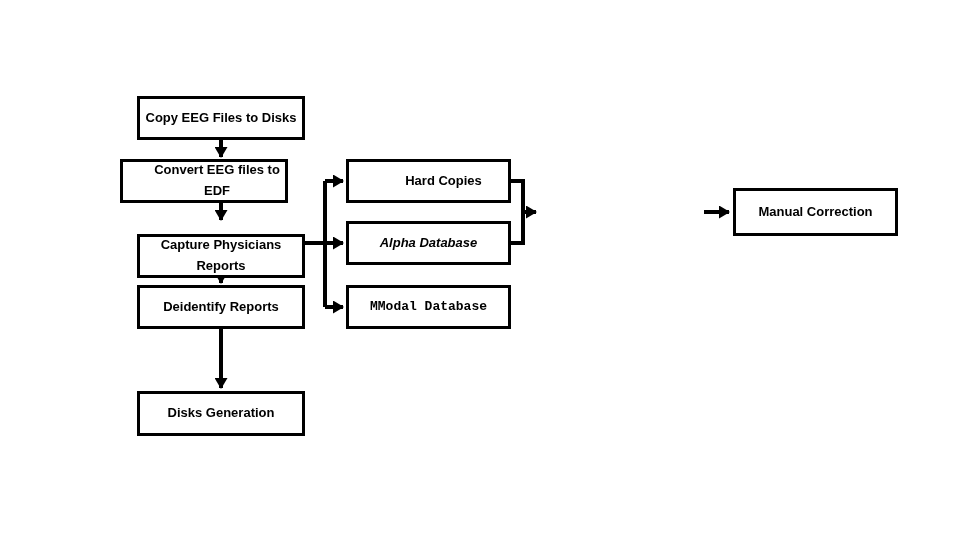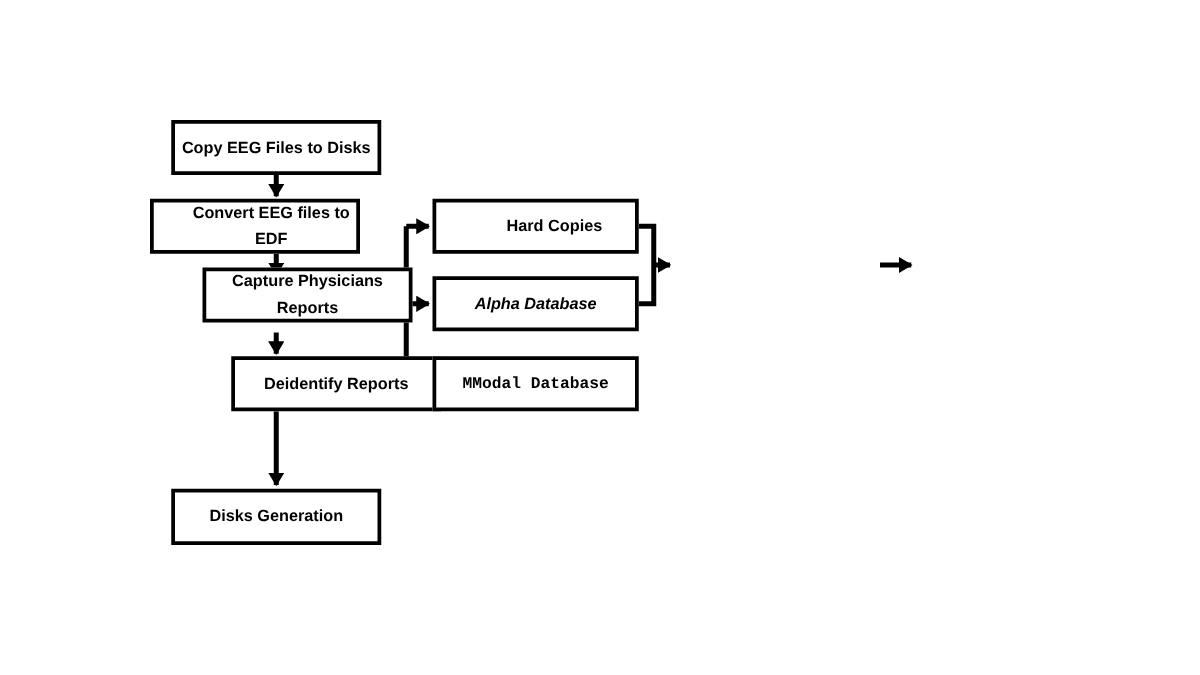--- a/index.html
+++ b/index.html
@@ -33,22 +33,22 @@
     line-height: 1.6;
     display: flex;
     align-items: center;
     justify-content: center;
     text-align: center;
     padding: 0 2px;
   }
   
   .n-copy       { left:137px; top: 96px; width:168px; height:44px; }
   .n-convert    { left:120px; top:159px; width:168px; height:44px;padding-left:28px; }
-  .n-capture    { left:137px; top:214px; width:168px; height:44px;margin-left:25px; }
-  .n-deidentify { left:137px; top:285px; width:168px; height:44px;margin-left:48px; }
+  .n-capture    { left:137px; top:234px; width:168px; height:44px; }
+  .n-deidentify { left:137px; top:285px; width:168px; height:44px; }
   .n-label      { left:137px; top:391px; width:168px; height:45px; }
   .n-hard       { left:346px; top:159px; width:165px; height:44px;padding-left:32px; }
   .n-alpha      { left:346px; top:221px; width:165px; height:44px;font-style:italic; }
   .n-mmodal     { left:346px; top:285px; width:165px; height:44px;font-family:Liberation Mono, monospace; }
   .n-ocr        { left:540px; top:188px; width:164px; height:48px; }
   .n-manual     { left:733px; top:188px; width:165px; height:48px; }
 </style>
 </head>
 <body>
 
@@ -88,14 +88,15 @@
 
   <div class="node n-label">Disks Generation</div>
 
   <div class="node n-hard">Hard Copies</div>
 
   <div class="node n-alpha">Alpha Database</div>
 
   <div class="node n-mmodal">MModal Database</div>
 
 
+  <div class="node n-manual">Manual Correction</div>
 
 </div>
 
 </body></html>

